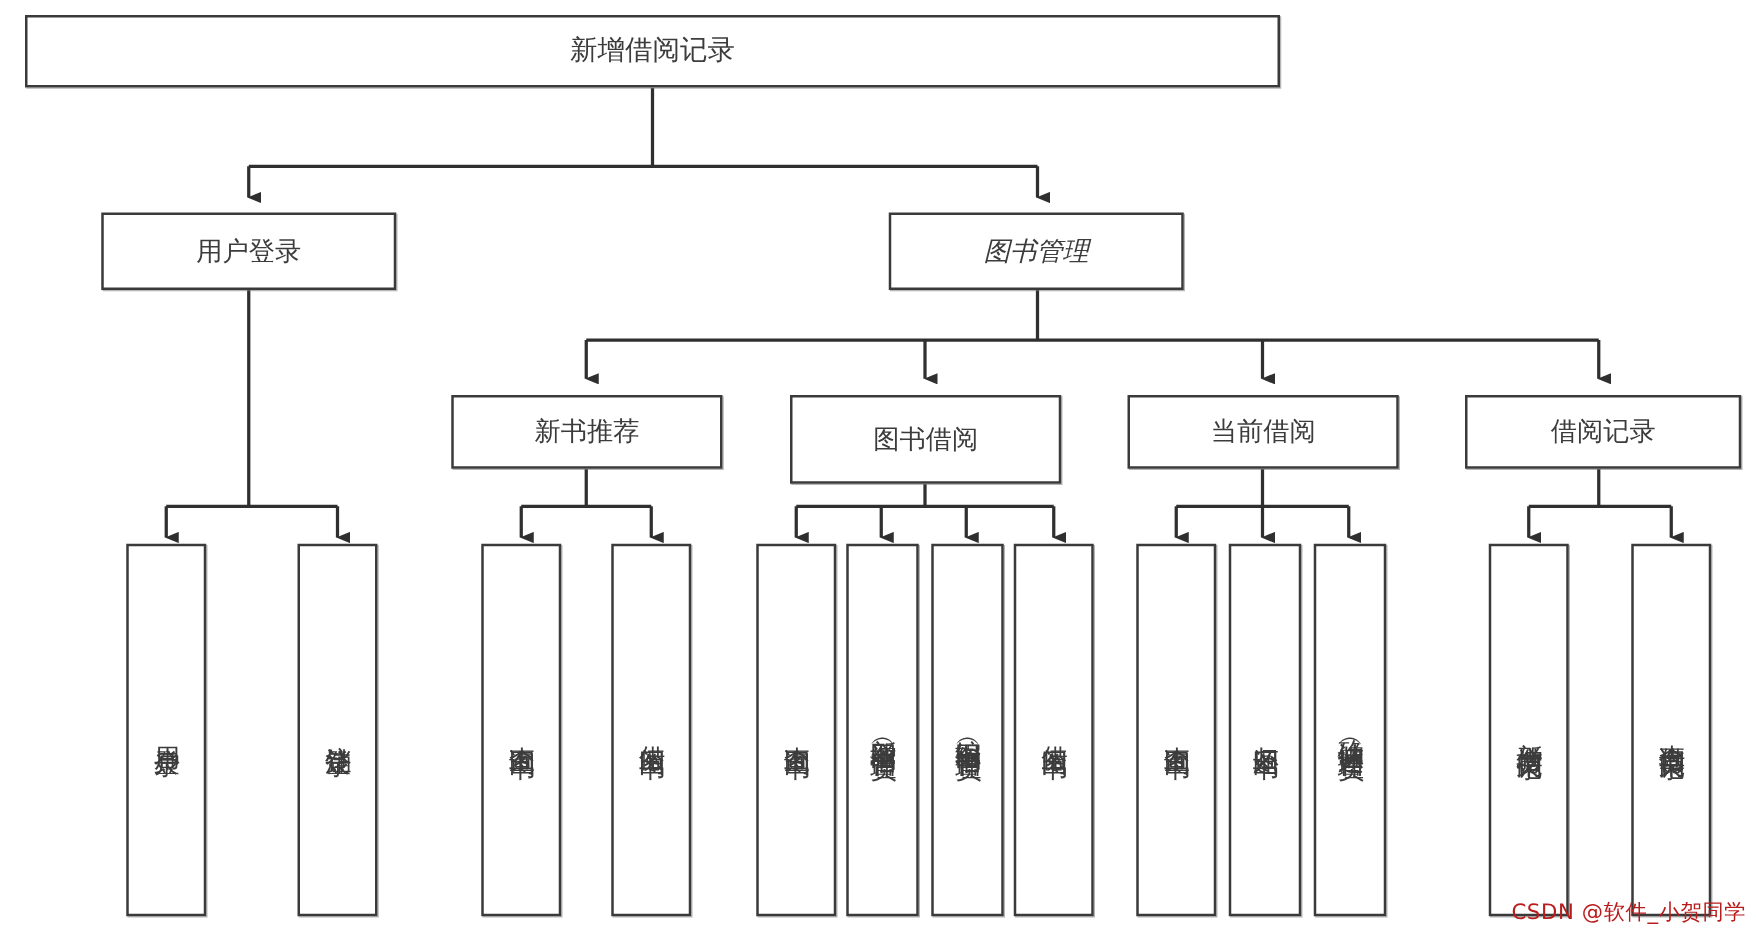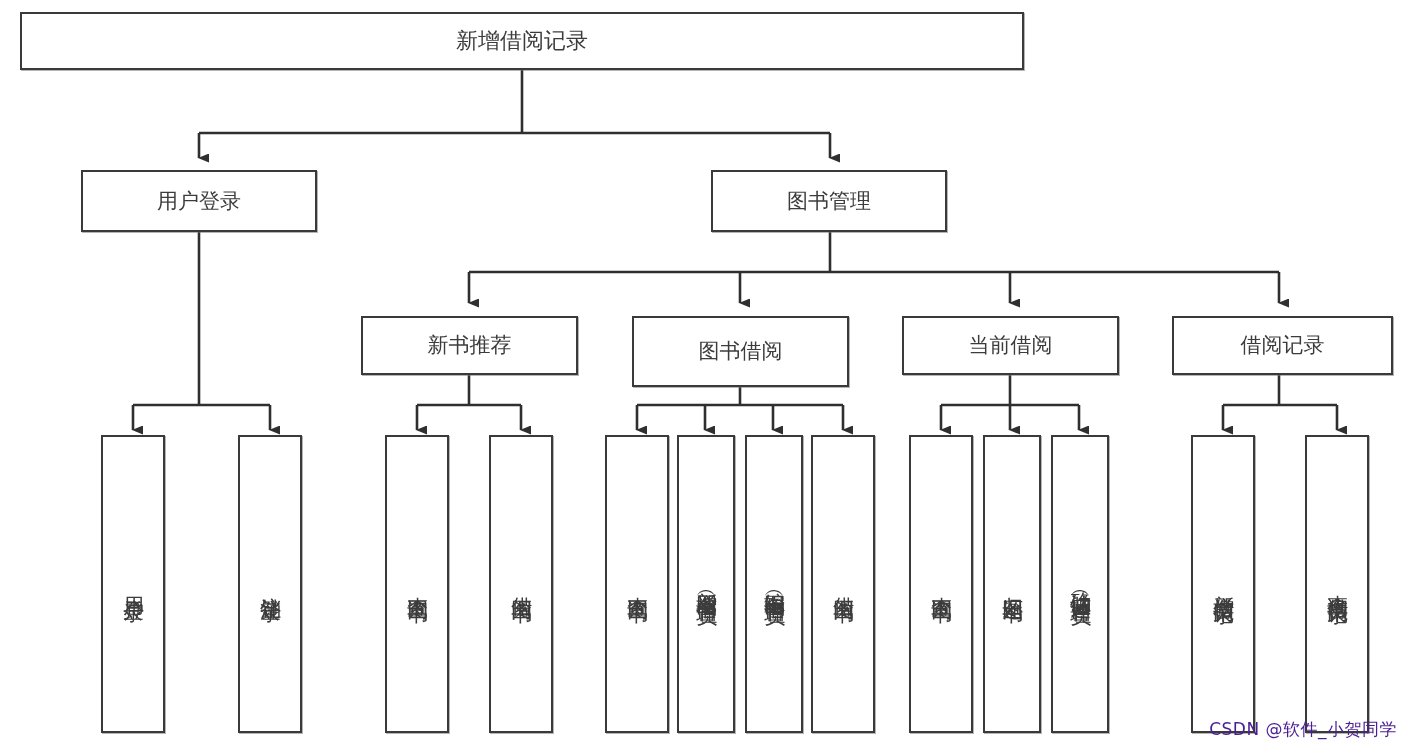--- a/index.html
+++ b/index.html
@@ -58,21 +58,21 @@
     text-orientation: upright;
     letter-spacing: 2px;
     line-height: 1.02;
     white-space: nowrap;
   }
   .watermark {
     position: absolute;
     right: 8px;
     bottom: 6px;
     font-size: 17px;
-    color: #4c1d95;
+    color: #b91c1c;
     letter-spacing: 0.5px;
     white-space: nowrap;
     font-family: "DejaVu Sans", "Liberation Sans", sans-serif;
   }
 </style>
 </head>
 <body>
 
 <div id="canvas">
 
@@ -126,21 +126,21 @@
     </g>
   </svg>
 
   <div class="node root" style="left:20px; top:12px; width:1004px; height:58px;">
     <span class="lbl">新增借阅记录</span>
   </div>
 
   <div class="node h" style="left:81px; top:170px; width:236px; height:62px;">
     <span class="lbl">用户登录</span>
   </div>
-  <div class="node h" style="left:711px; top:170px; width:236px; height:62px;">
+  <div class="node h" style="left:711px; top:170px; width:236px; height:62px;font-style:italic;">
     <span class="lbl">图书管理</span>
   </div>
 
   <div class="node h" style="left:361px; top:316px; width:217px; height:59px;">
     <span class="lbl">新书推荐</span>
   </div>
   <div class="node h" style="left:632px; top:316px; width:217px; height:71px;">
     <span class="lbl">图书借阅</span>
   </div>
   <div class="node h" style="left:902px; top:316px; width:217px; height:59px;font-family:Liberation Serif, serif;">

